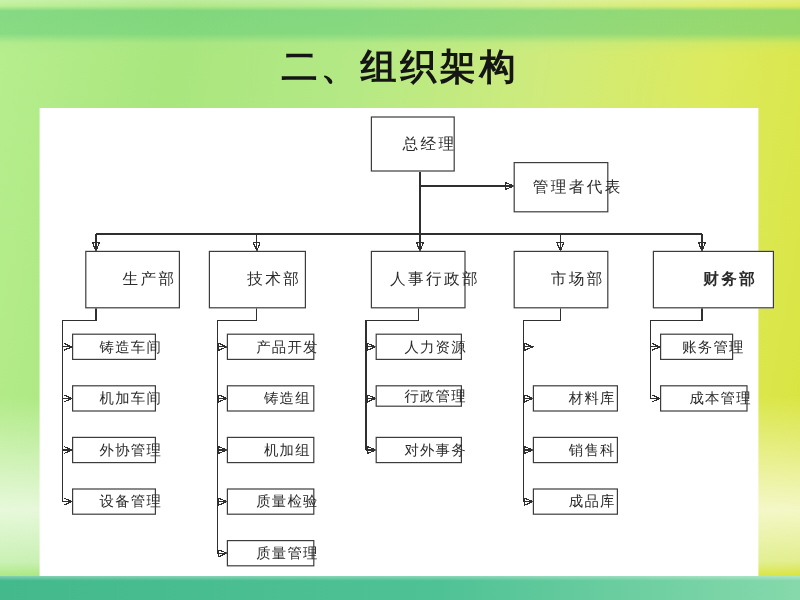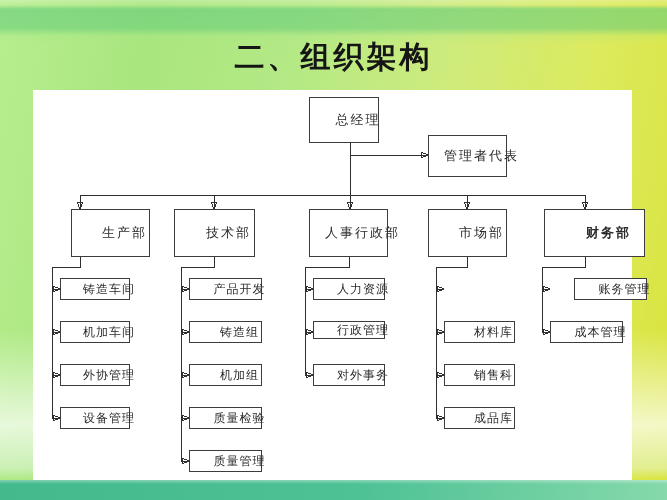--- a/index.html
+++ b/index.html
@@ -115,17 +115,17 @@
   <div class="node" style="left:189px;top:450px;width:73px;height:22px;text-align:center;">质量管理</div>
 
   <div class="node" style="left:313px;top:278px;width:72px;height:22px;">人力资源</div>
   <div class="node" style="left:313px;top:321px;width:72px;height:18px;">行政管理</div>
   <div class="node" style="left:313px;top:364px;width:72px;height:22px;">对外事务</div>
 
   <div class="node" style="left:444px;top:321px;width:71px;height:22px;">材料库</div>
   <div class="node" style="left:444px;top:364px;width:71px;height:22px;">销售科</div>
   <div class="node" style="left:444px;top:407px;width:71px;height:22px;">成品库</div>
 
-  <div class="node" style="left:550px;top:278px;width:73px;height:22px;margin-left:24px;">账务管理</div>
+  <div class="node" style="left:550px;top:278px;width:61px;height:22px;">账务管理</div>
   <div class="node" style="left:550px;top:321px;width:73px;height:22px;">成本管理</div>
 
   <div class="bottom-strip"></div>
 </div>
 
 </body></html>

